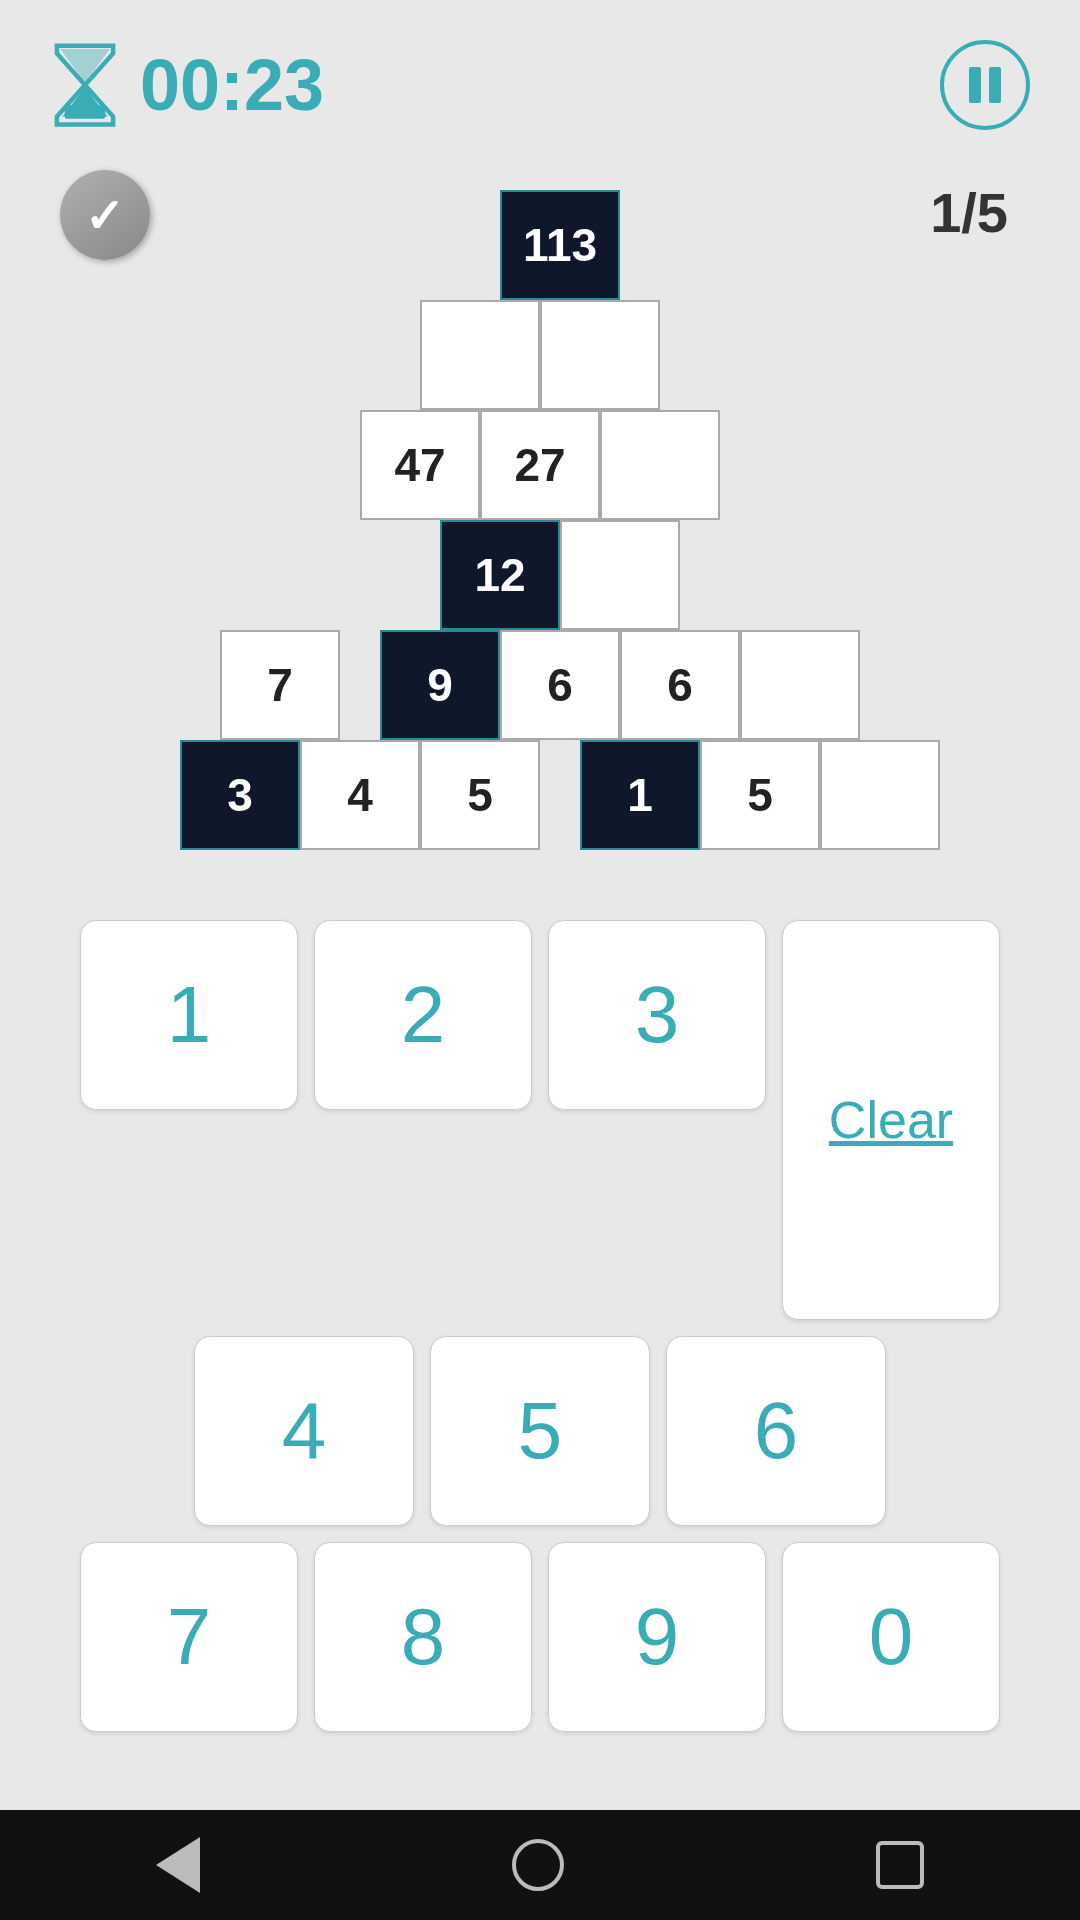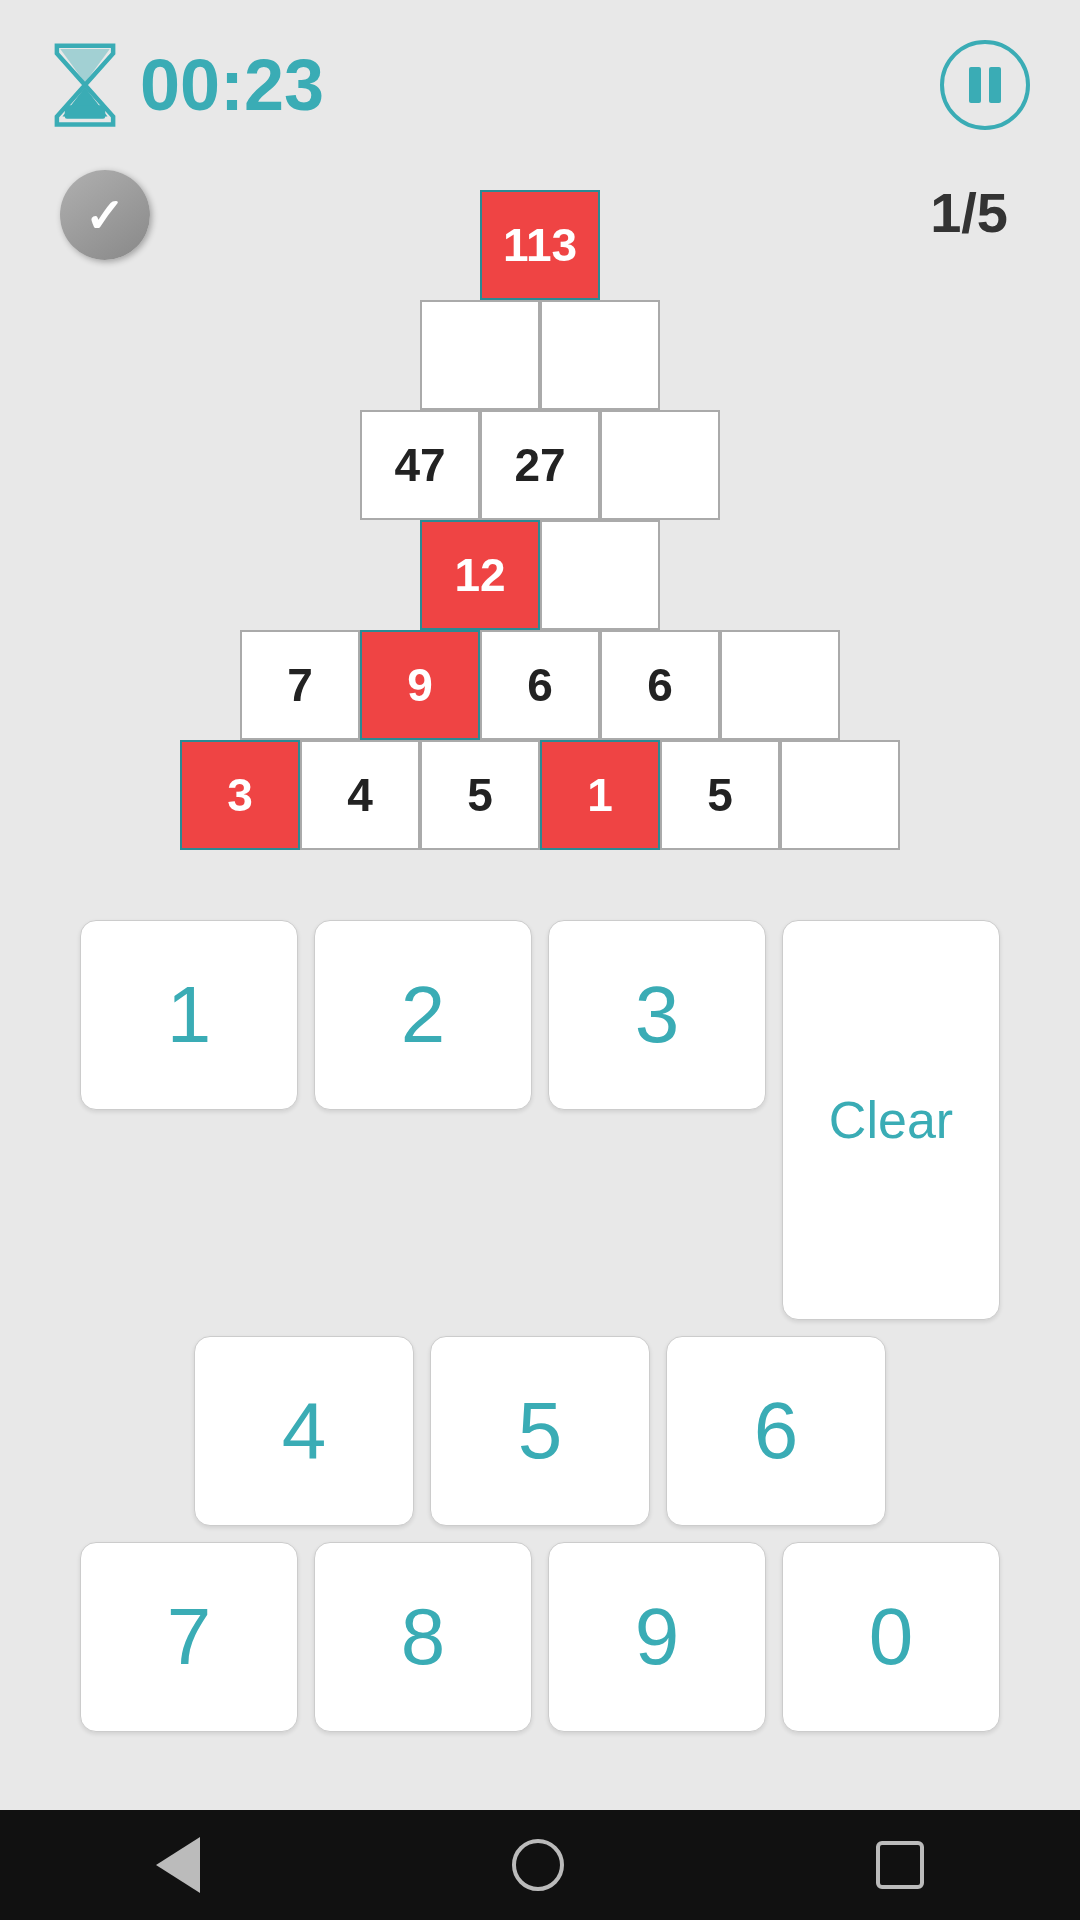--- a/index.html
+++ b/index.html
@@ -128,23 +128,24 @@
       display: flex;
       align-items: center;
       justify-content: center;
       font-size: 46px;
       font-weight: bold;
       color: #222;
       cursor: pointer;
     }
 
     .cell.teal {
-      background: #ef4444;
+      background: #0f172a;
       color: white;
       border-color: #2a8a93;
+      margin-left: 40px;
     }
 
     
     .keypad {
       display: flex;
       flex-direction: column;
       gap: 16px;
       margin-top: 50px;
       padding: 0 80px;
     }
@@ -290,21 +291,21 @@
         <div class="cell"></div>
       </div>
     </div>
 </div>
 
 <div class="keypad">
   <div class="keypad-row">
     <button class="key-btn">1</button>
     <button class="key-btn">2</button>
     <button class="key-btn">3</button>
-    <button class="key-btn clear-btn" style="height:400px; line-height:1.2;">Clear</button>
+    <button class="key-btn clear-btn" style="height:400px; line-height:1.2;text-decoration:underline;">Clear</button>
   </div>
   <div class="keypad-row">
     <button class="key-btn">4</button>
     <button class="key-btn">5</button>
     <button class="key-btn">6</button>
   </div>
   <div class="keypad-row">
     <button class="key-btn">7</button>
     <button class="key-btn">8</button>
     <button class="key-btn">9</button>

